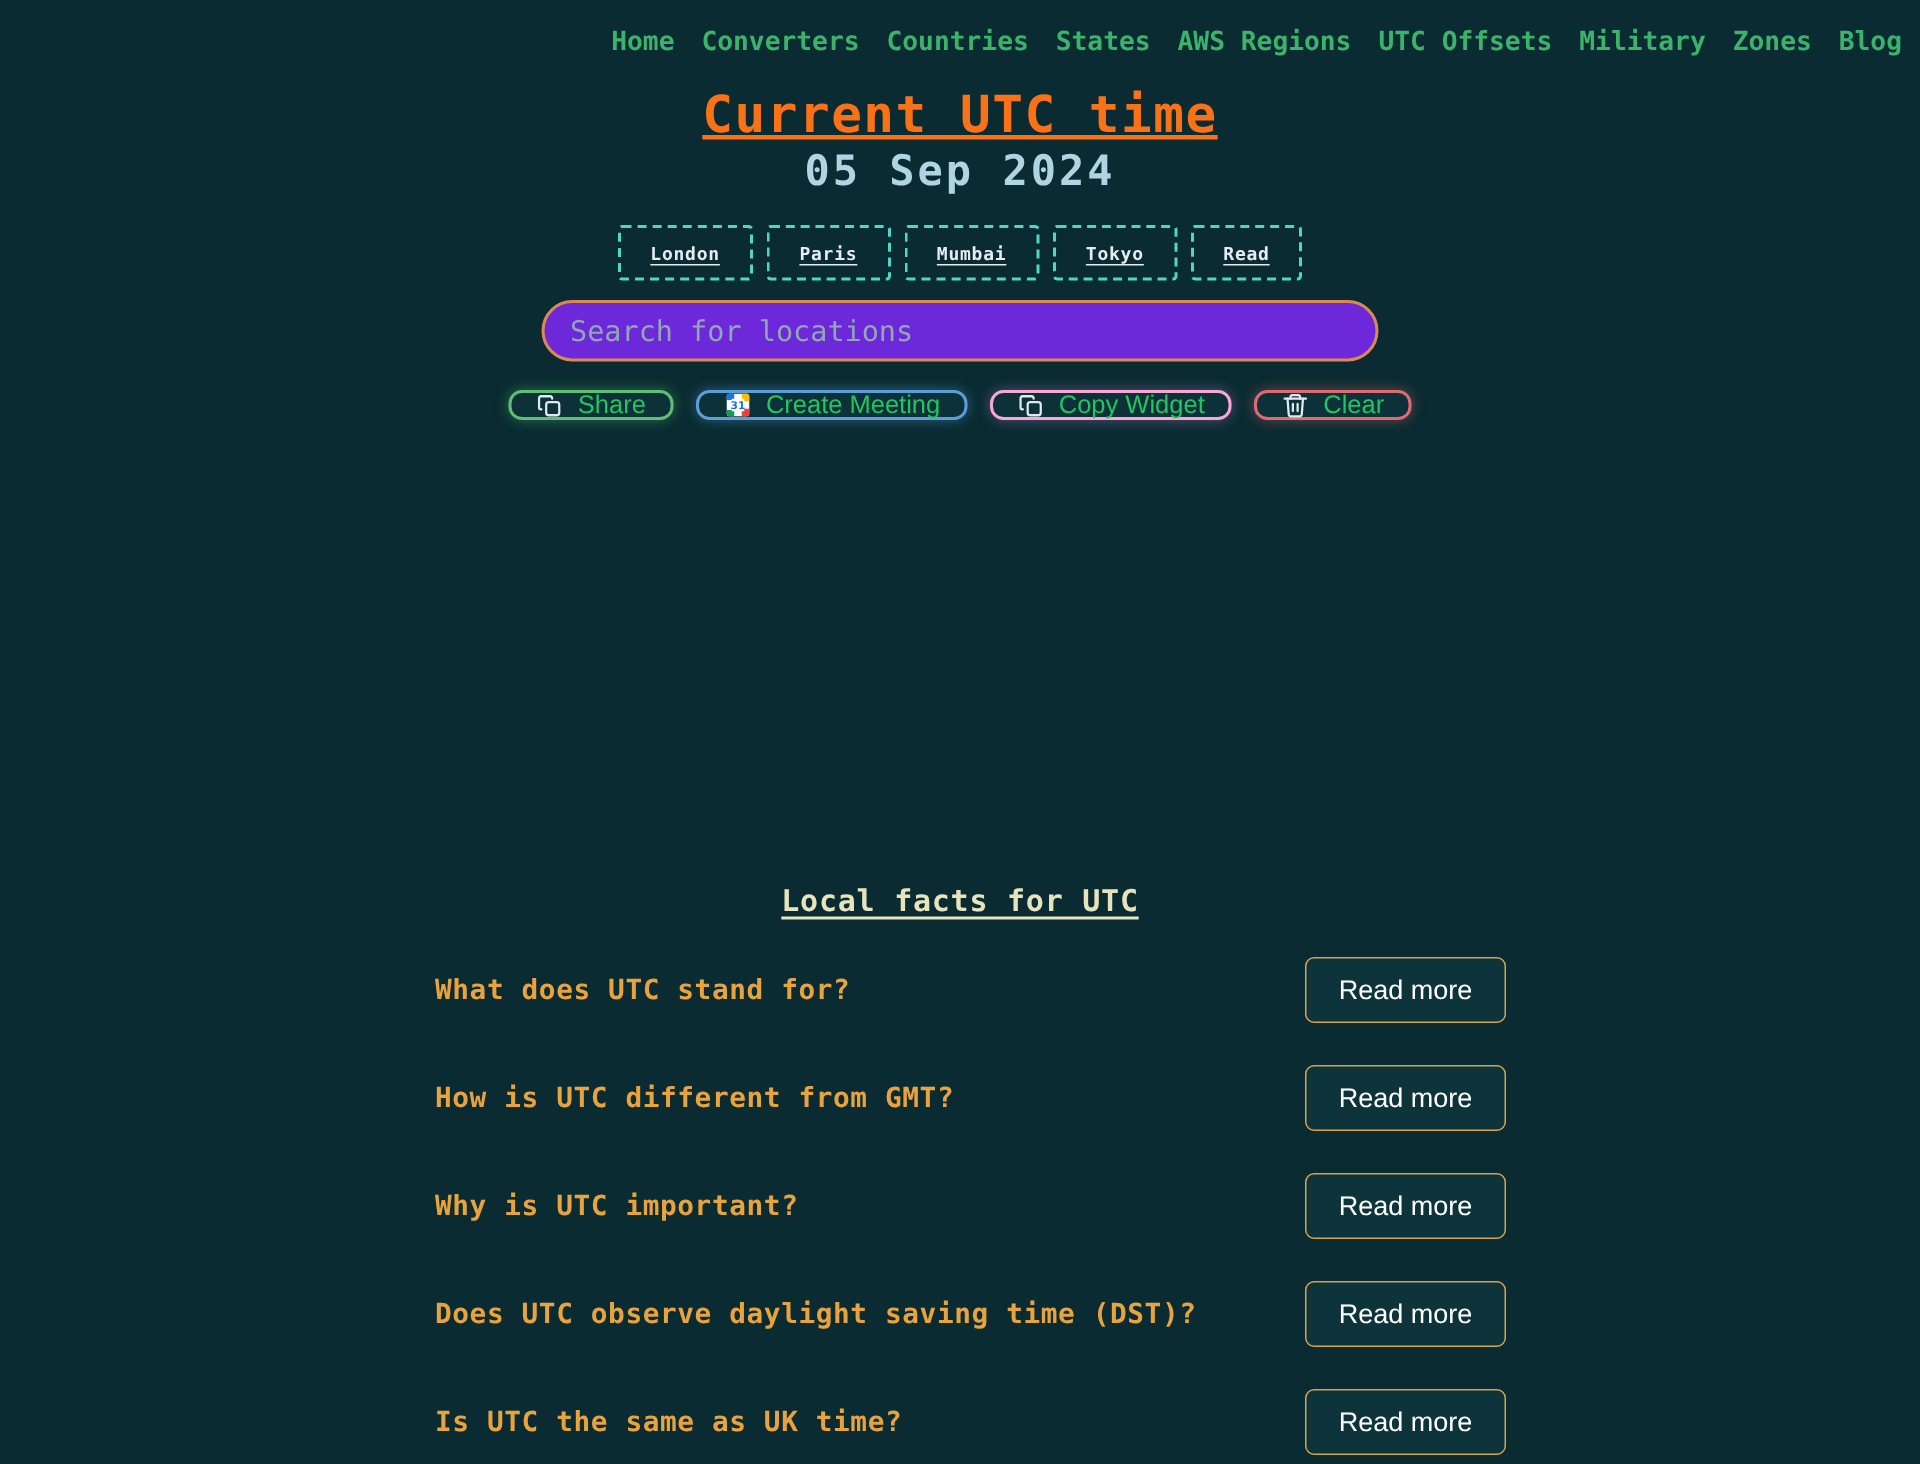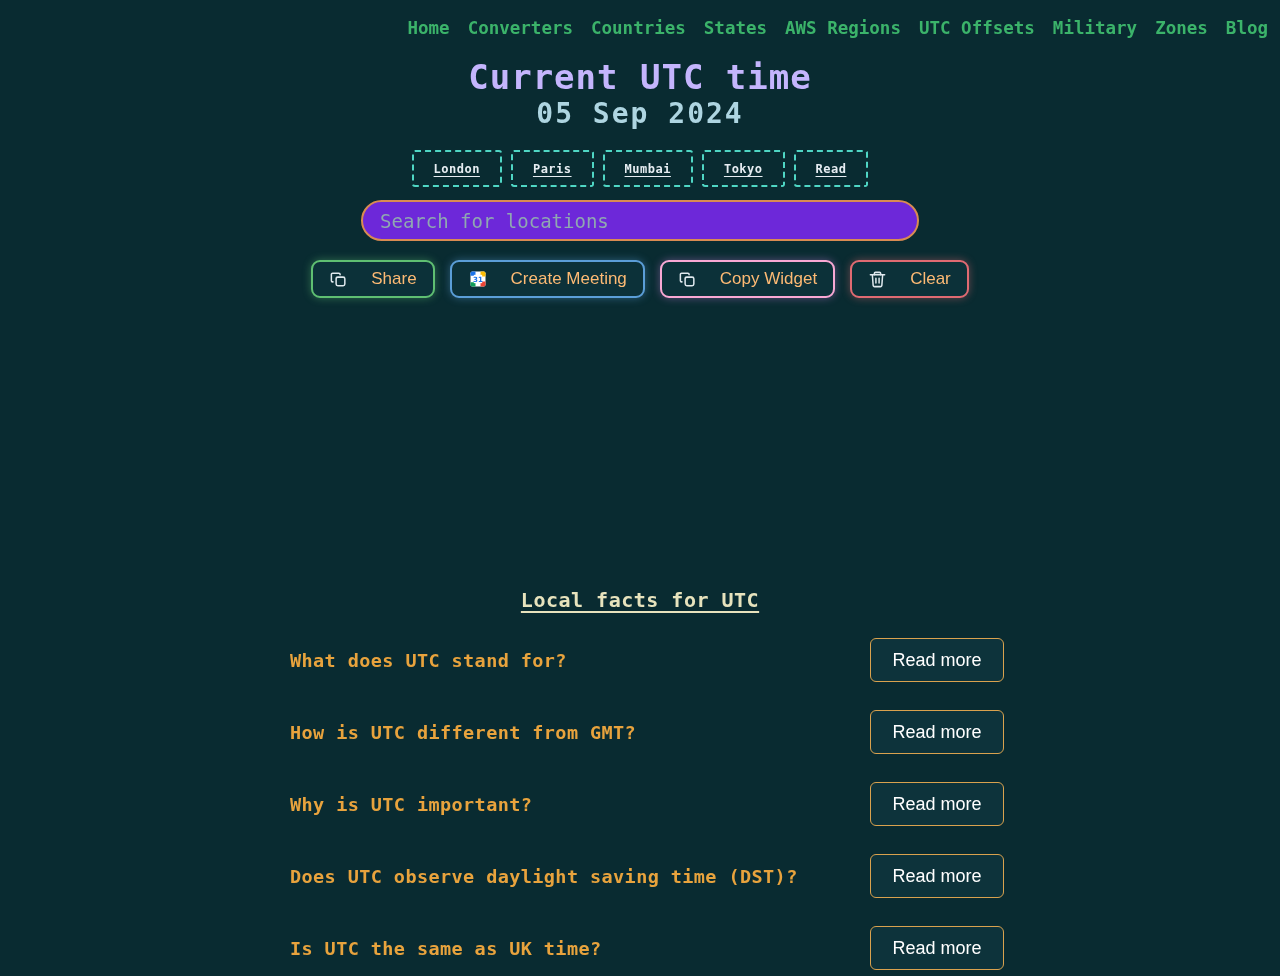--- a/index.html
+++ b/index.html
@@ -23,25 +23,26 @@
     font-size:17.5px; font-weight:bold;
     letter-spacing:0px; white-space:nowrap;
     text-decoration:none; cursor:pointer;
   }
   .nav-item.last { margin-right:-4px; }
 
   
   .hero { position:absolute; top:56px; left:0; width:1280px; text-align:center; }
 
   .hero-title {
-    color:#c4b5fd;
+    color:#f97316;
     font-family:"DejaVu Sans Mono", monospace;
     font-size:34px; font-weight:bold;
     letter-spacing:1px;
     line-height:42px;
+    text-decoration:underline;
   }
   .hero-time {
     color:#aed5e1;
     font-family:"DejaVu Sans Mono", monospace;
     font-size:56px; font-weight:bold;
     letter-spacing:2px;
     line-height:70px;
     margin-top:4px;
   }
   .hero-date {
@@ -89,28 +90,28 @@
     outline:none;
   }
   .search-input::placeholder { color:#8fa8b1; opacity:1; }
 
   
   .actions {
     display:flex; justify-content:center; align-items:center;
     gap:15px; margin-top:19px;
   }
   .btn {
-    display:flex; align-items:center; gap:23px;
-    height:38px; padding:0 16px;
+    display:flex; align-items:center; gap:9px;
+    height:20px; padding:0 16px;
     border-radius:9px;
     background:#0c3139;
     cursor:pointer;
     font-family:"Liberation Sans", sans-serif;
     font-size:17px;
-    color:#fdba74;
+    color:#22c55e;
     white-space:nowrap;
   }
   .btn-share      { border:2px solid #5fbf72; box-shadow:0 0 9px rgba(95,191,114,.45); }
   .btn-meeting    { border:2px solid #5b9ed8; box-shadow:0 0 9px rgba(91,158,216,.45); }
   .btn-widget     { border:2px solid #f9a8d4; box-shadow:0 0 9px rgba(192,124,212,.45); }
   .btn-clear      { border:2px solid #e06a72; box-shadow:0 0 9px rgba(224,106,114,.45); }
 
   .icon { display:inline-flex; align-items:center; justify-content:center; flex:none; }
   .icon svg { display:block; }
 

